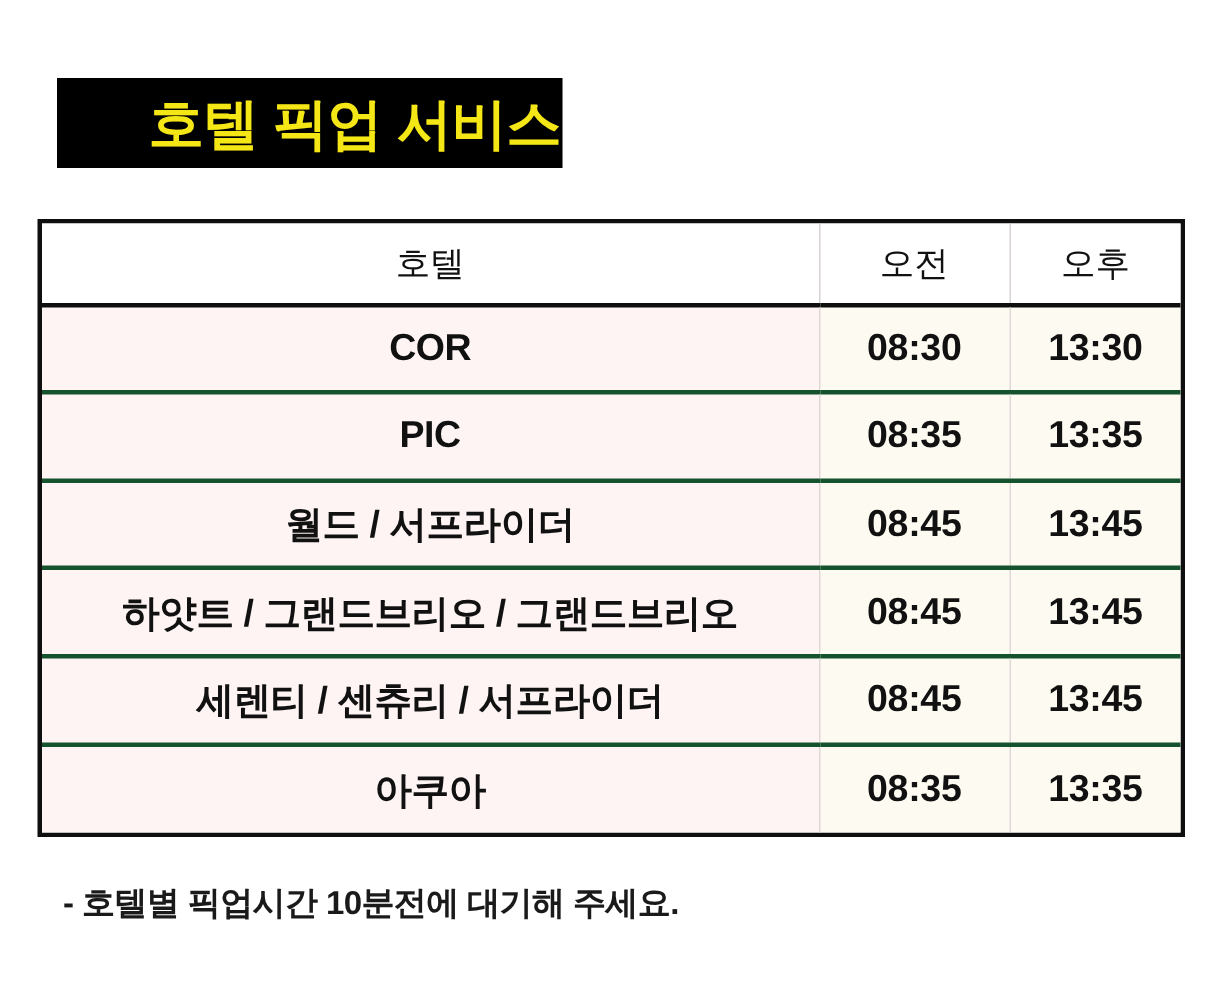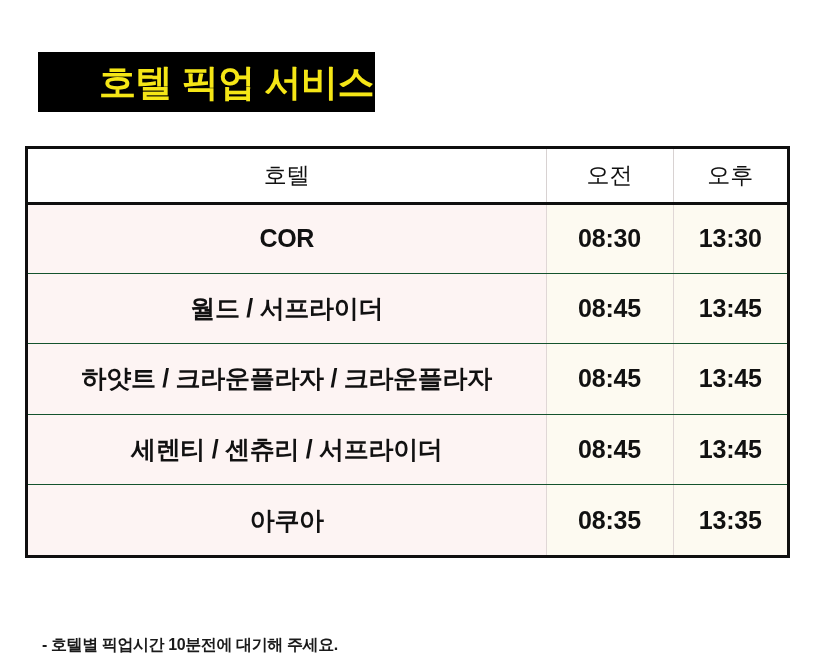--- a/index.html
+++ b/index.html
@@ -73,21 +73,21 @@
     border-bottom: 3px solid #0f0f0f;
     border-right: 1px solid #d8d2d2;
   }
   thead th:last-child { border-right: none; }
 
   tbody td {
     height: 51px;
     text-align: center;
     vertical-align: middle;
     color: #111111;
-    border-bottom: 1px solid #14532d;
+    border-bottom: 3px solid #14532d;
     border-right: 1px solid #e0d7d6;
   }
   tbody td:last-child { border-right: none; }
   tbody tr:last-child td { border-bottom: none; }
 
   td.hotel {
     background: #fdf4f3;
     font-size: 25px;
     font-weight: bold;
     letter-spacing: -0.3px;
@@ -97,26 +97,25 @@
     font-size: 25px;
     font-weight: bold;
     letter-spacing: -0.2px;
   }
 
   
   .footnote {
     position: absolute;
     left: 42px;
     top: 587px;
-    font-size: 16px;
+    font-size: 22px;
     font-weight: bold;
     color: #1a1a1a;
     letter-spacing: -0.4px;
     white-space: nowrap;
-    margin-top: 48px;
   }
 </style>
 </head>
 <body>
 
 <div id="page">
 
   <div class="banner">
     <span class="banner-text">호텔 픽업 서비스</span>
   </div>
@@ -135,26 +134,31 @@
           <th>오후</th>
         </tr>
       </thead>
       <tbody>
         <tr>
           <td class="hotel">COR</td>
           <td class="time">08:30</td>
           <td class="time">13:30</td>
         </tr>
         <tr>
+          <td class="hotel">PIC</td>
+          <td class="time">08:35</td>
+          <td class="time">13:35</td>
+        </tr>
+        <tr>
           <td class="hotel">월드 / 서프라이더</td>
           <td class="time">08:45</td>
           <td class="time">13:45</td>
         </tr>
         <tr>
-          <td class="hotel">하얏트 / 크라운플라자 / 크라운플라자</td>
+          <td class="hotel">하얏트 / 그랜드브리오 / 그랜드브리오</td>
           <td class="time">08:45</td>
           <td class="time">13:45</td>
         </tr>
         <tr>
           <td class="hotel">세렌티 / 센츄리 / 서프라이더</td>
           <td class="time">08:45</td>
           <td class="time">13:45</td>
         </tr>
         <tr>
           <td class="hotel">아쿠아</td>

